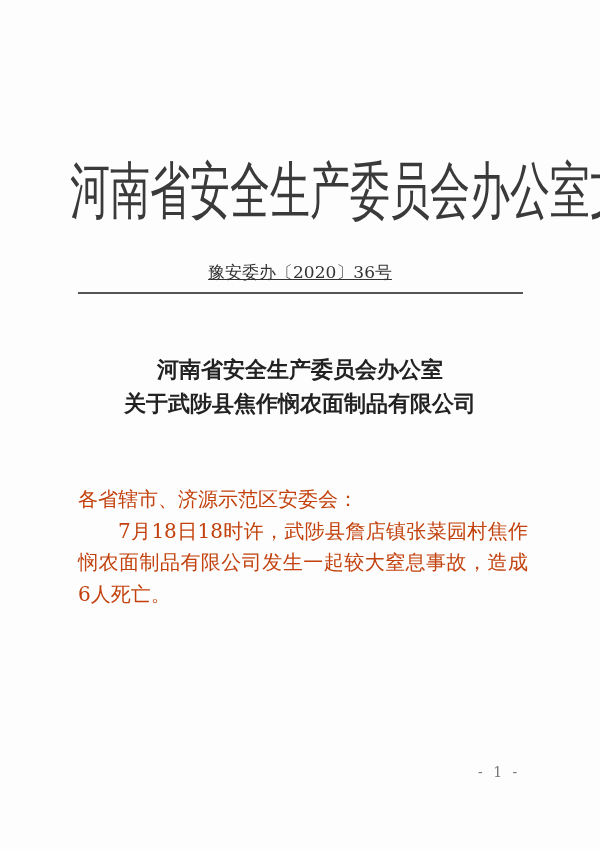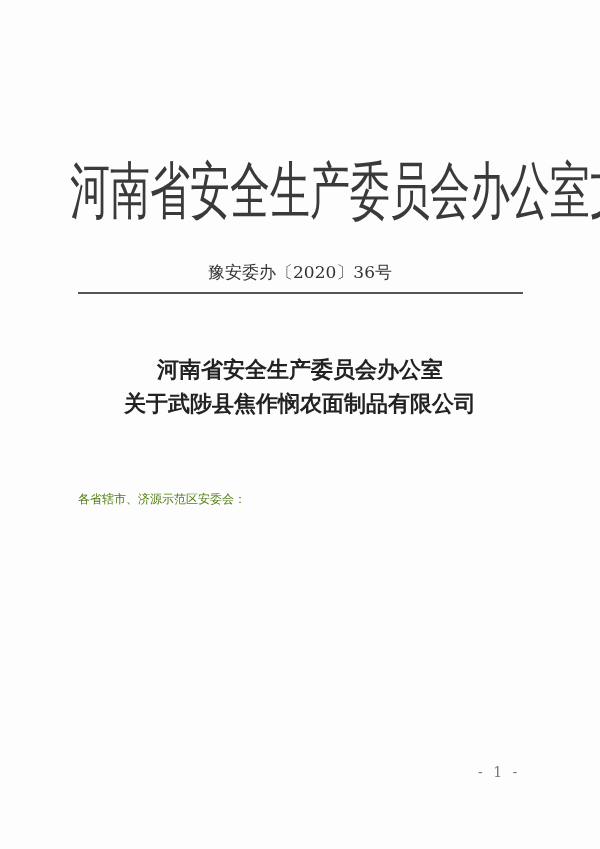--- a/index.html
+++ b/index.html
@@ -1,39 +1,40 @@
 <!DOCTYPE html>
 <html><head>
   <meta charset="utf-8">
   <style>
     html, body { margin: 0; padding: 0; background: #ffffff; }
     body { width: 600px; height: 849px; position: relative; overflow: hidden; font-family: "DejaVu Serif", "Liberation Serif", serif; color: #2a2a2a; }
     .page { position: absolute; left: 0; top: 0; width: 600px; height: 849px; background: #fdfdfd; }
     .doc-header { position: absolute; left: 70px; top: 148px; width: 460px; text-align: center; font-family: "DejaVu Sans", "Liberation Sans", sans-serif; font-size: 40px; letter-spacing: 0px; color: #3a3a3a; transform: scaleY(1.55); transform-origin: top center; white-space: nowrap; font-weight: normal; }
-    .doc-number { position: absolute; left: 0; width: 600px; top: 261px; text-align: center; font-size: 17px; color: #333; }
+    .doc-number { position: absolute; left: 0; width: 600px; top: 261px; text-align: center; font-size: 17px; color: #333; text-decoration: underline; }
     .separator { position: absolute; left: 78px; top: 292px; width: 445px; height: 2px; background: #555; }
     .title { position: absolute; left: 0; width: 600px; top: 352px; text-align: center; font-size: 22px; font-weight: bold; line-height: 34px; color: #222; }
     .title div { white-space: nowrap; }
-    .body { position: absolute; left: 78px; top: 484px; width: 450px; font-size: 12px; line-height: 31.5px; color: #4d7c0f; }
+    .body { position: absolute; left: 78px; top: 484px; width: 450px; font-size: 20px; line-height: 31.5px; color: #c2410c; }
     .body p { margin: 0; }
     .salutation { }
     .indent { text-indent: 2em; text-align: justify; }
     .page-number { position: absolute; left: 478px; top: 764px; font-size: 14px; color: #777; letter-spacing: 3px; }
   </style>
 </head>
 <body>
 
 <div class="page">
   <div class="doc-header">河南省安全生产委员会办公室文件</div>
   <div class="doc-number">豫安委办〔2020〕36号</div>
   <div class="separator"></div>
 
   <div class="title">
     <div>河南省安全生产委员会办公室</div>
     <div>关于武陟县焦作悯农面制品有限公司</div>
   </div>
 
   <div class="body">
     <p class="salutation">各省辖市、济源示范区安委会：</p>
+    <p class="indent">7月18日18时许，武陟县詹店镇张菜园村焦作悯农面制品有限公司发生一起较大窒息事故，造成6人死亡。</p>
   </div>
 
   <div class="page-number">- 1 -</div>
 </div>
 
 </body></html>

